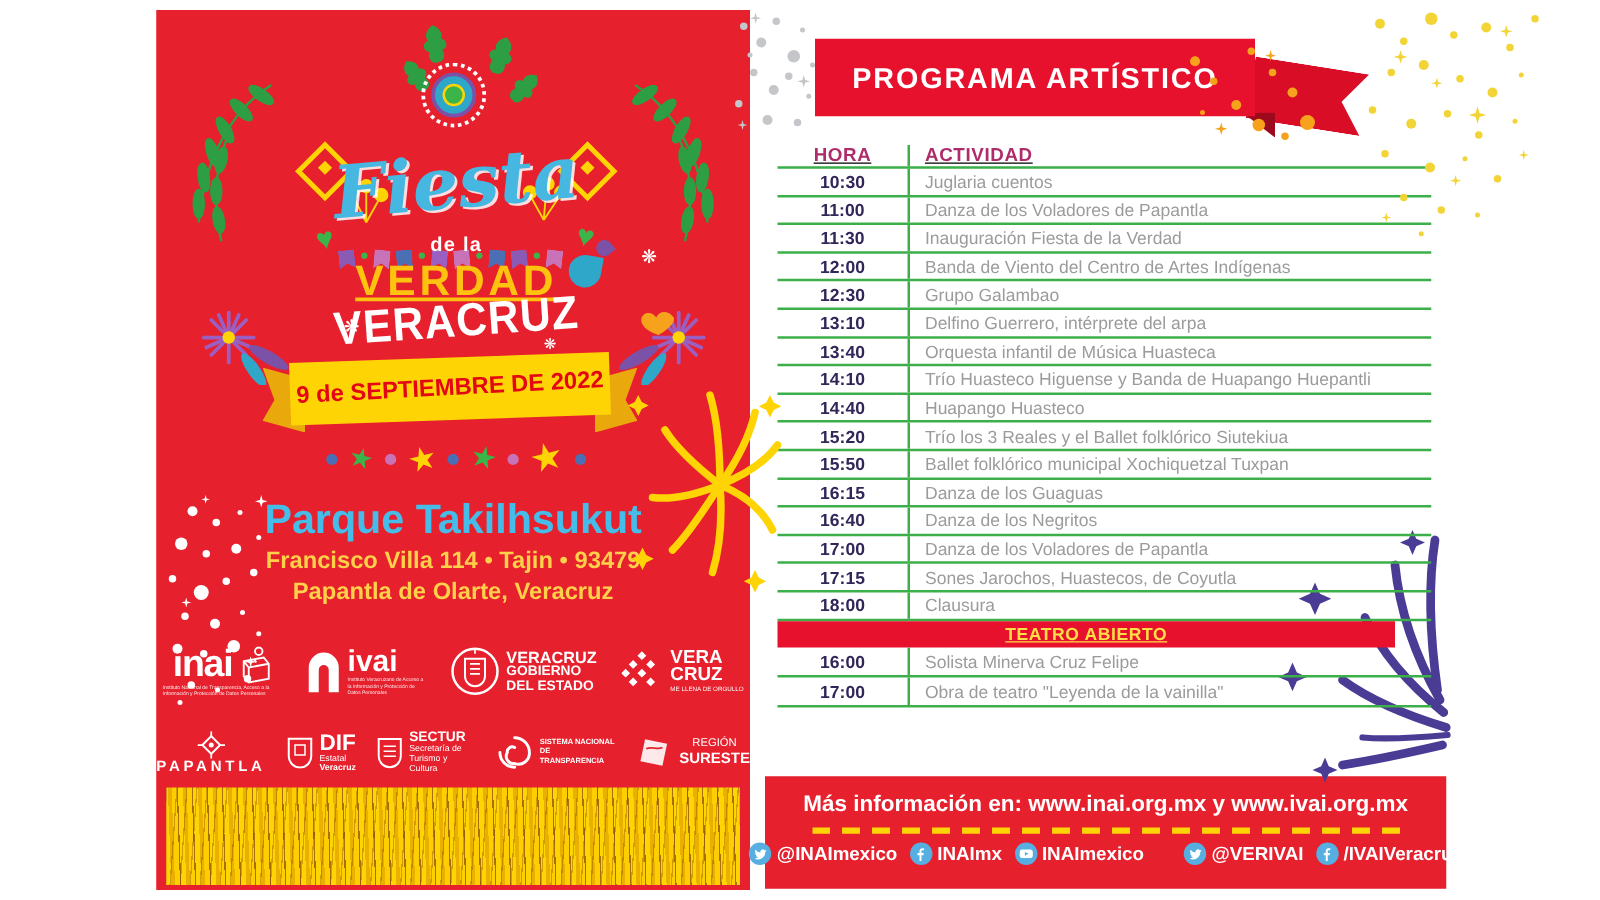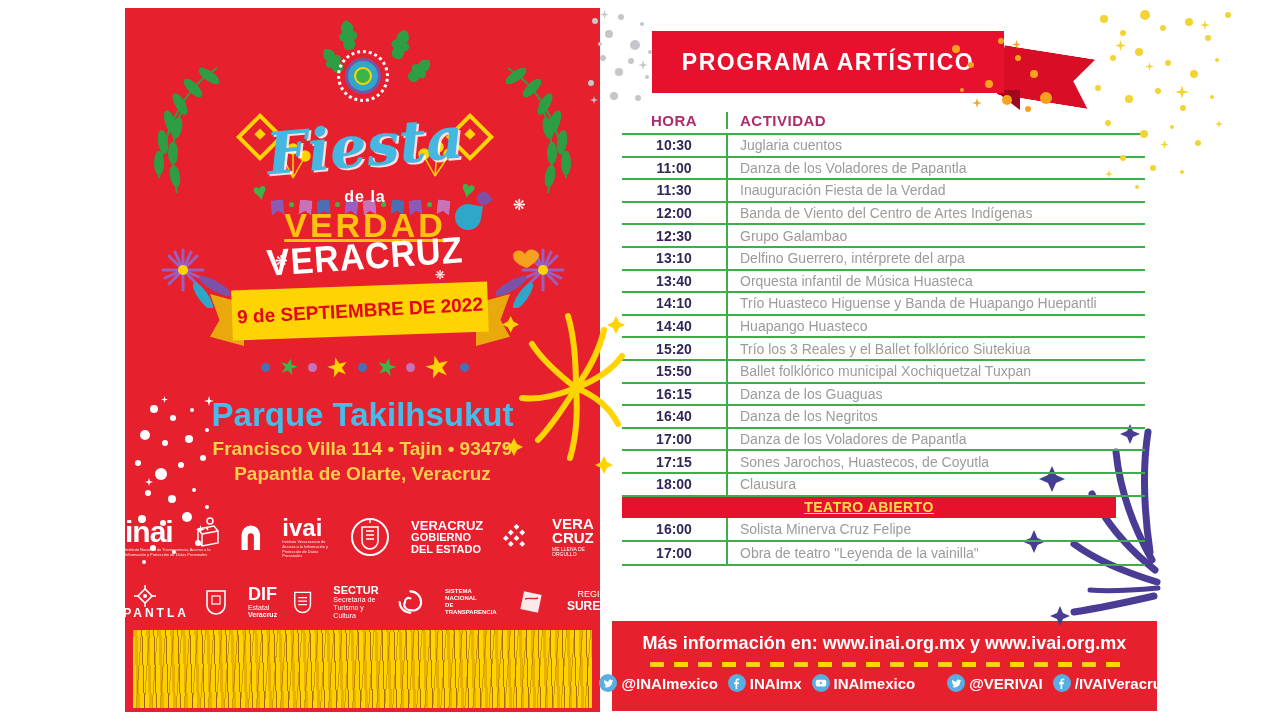--- a/index.html
+++ b/index.html
@@ -41,21 +41,21 @@
   .venue-a1{position:absolute;left:0;top:430px;width:475px;text-align:center;
             color:#FFD04A;font-weight:bold;font-size:19px;}
   .venue-a2{position:absolute;left:0;top:455px;width:475px;text-align:center;
             color:#FFD04A;font-weight:bold;font-size:19px;}
 
   .logos-row{position:absolute;left:0;width:475px;display:flex;justify-content:center;
              align-items:center;color:#fff;}
   .logos-row.r1{top:496px;height:66px;gap:20px;}
   .logos-row.r2{top:570px;height:48px;gap:16px;}
   .lg{display:flex;flex-direction:column;align-items:center;line-height:1.05;}
-  .lg .row{display:flex;align-items:center;gap:21px;}
+  .lg .row{display:flex;align-items:center;gap:5px;}
   .tiny{font-size:4px;line-height:1.2;color:#fff;opacity:.9;max-width:95px;text-align:left;}
   .inai-word{font-size:30px;font-weight:bold;letter-spacing:-1px;}
   .ivai-word{font-size:24px;font-weight:bold;}
   .gob-lines{font-size:11px;font-weight:bold;text-align:left;}
   .gob-lines .b{font-size:13px;}
   .org-lines{font-size:15px;font-weight:bold;line-height:.95;text-align:left;}
   .org-cap{font-size:5px;margin-top:2px;}
   .pap-word{font-size:12px;font-weight:bold;letter-spacing:3px;}
   .dif-word{font-size:18px;font-weight:bold;}
   .sub7{font-size:7px;text-align:left;line-height:1.1;}
@@ -72,21 +72,21 @@
   
   .ribbon{position:absolute;left:652px;top:31px;width:352px;height:62px;background:#E8112D;
           display:flex;align-items:center;justify-content:center;z-index:3;}
   .ribbon-title{color:#fff;font-weight:bold;font-size:23px;letter-spacing:1.5px;white-space:nowrap;}
   .ribbon-tail{position:absolute;left:1000px;top:52px;width:92px;height:50px;background:#D90D26;
           transform:rotate(9deg);clip-path:polygon(0 0,100% 0,80% 50%,100% 100%,0 100%);z-index:1;}
   .ribbon-fold{position:absolute;left:994px;top:90px;width:26px;height:20px;background:#9E0A1D;
           clip-path:polygon(0 0,100% 0,100% 100%);z-index:2;}
 
   .program-table{position:absolute;left:622px;top:108px;width:523px;z-index:2;}
-  .phead{display:flex;height:25px;align-items:center;}
+  .phead{display:flex;height:25px;align-items:flex-end;text-decoration:underline;}
   .phead .h-time{width:104px;text-align:center;color:#AE2C6B;font-weight:bold;font-size:15px;letter-spacing:.5px;}
   .phead .h-act{flex:1;border-left:2px solid #3CAF4A;padding-left:12px;color:#AE2C6B;font-weight:bold;font-size:15px;letter-spacing:.5px;}
   .prow{display:flex;height:20.6px;align-items:center;border-top:2px solid #3CAF4A;}
   .prow .ptime{width:104px;text-align:center;color:#322659;font-weight:bold;font-size:14px;white-space:nowrap;}
   .prow .pact{flex:1;align-self:stretch;display:flex;align-items:center;border-left:2px solid #3CAF4A;
               padding-left:12px;color:#9B9B9B;font-size:14px;white-space:nowrap;}
   #main-rows .prow:last-child{border-bottom:2px solid #3CAF4A;}
   .teatro-bar{width:494px;height:21px;background:#E8112D;display:flex;align-items:center;justify-content:center;}
   .teatro-title{color:#fde047;font-weight:bold;font-size:14px;letter-spacing:.5px;text-decoration:underline;}
   #teatro-rows .prow{height:22.2px;border-top:none;border-bottom:2px solid #3CAF4A;}

